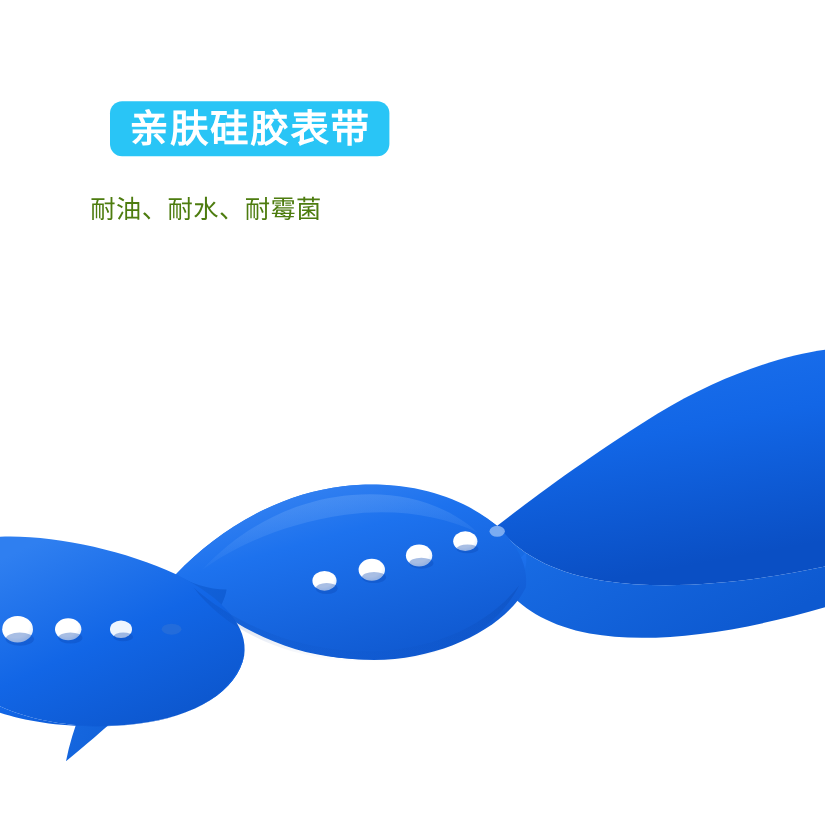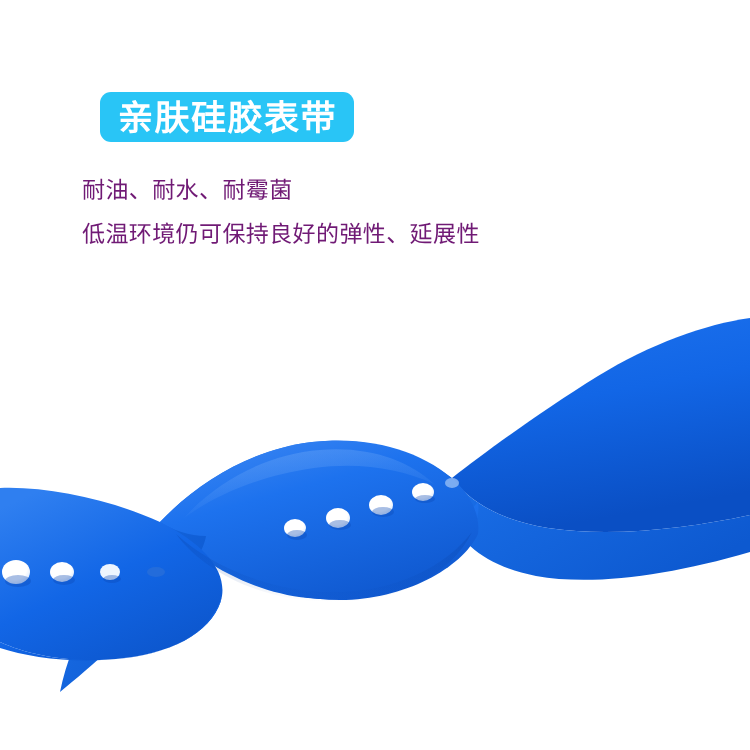--- a/index.html
+++ b/index.html
@@ -44,21 +44,21 @@
   }
 
   
   .feature-list {
     position: absolute;
     left: 82px;
     top: 168px;
     width: 560px;
   }
   .feature-line {
-    color: #701a75;
+    color: #4d7c0f;
     font-size: 23px;
     line-height: 44px;
     letter-spacing: 0.4px;
     white-space: nowrap;
     font-family: "Liberation Sans", "DejaVu Sans", sans-serif;
   }
 
   
   .photo-stage {
     position: absolute;
@@ -79,21 +79,20 @@
 <body>
 
 <div id="page">
 
   <div class="title-badge">
     <span class="title-badge-text">亲肤硅胶表带</span>
   </div>
 
   <div class="feature-list">
     <div class="feature-line">耐油、耐水、耐霉菌</div>
-    <div class="feature-line">低温环境仍可保持良好的弹性、延展性</div>
   </div>
 
   <div class="photo-stage">
     <svg viewBox="0 0 750 450" xmlns="http://www.w3.org/2000/svg">
       <defs>
         <linearGradient id="gRight" x1="0" y1="0" x2="0.25" y2="1">
           <stop offset="0%" stop-color="#1d72ee"></stop>
           <stop offset="45%" stop-color="#1266e6"></stop>
           <stop offset="100%" stop-color="#0a4fc4"></stop>
         </linearGradient>

